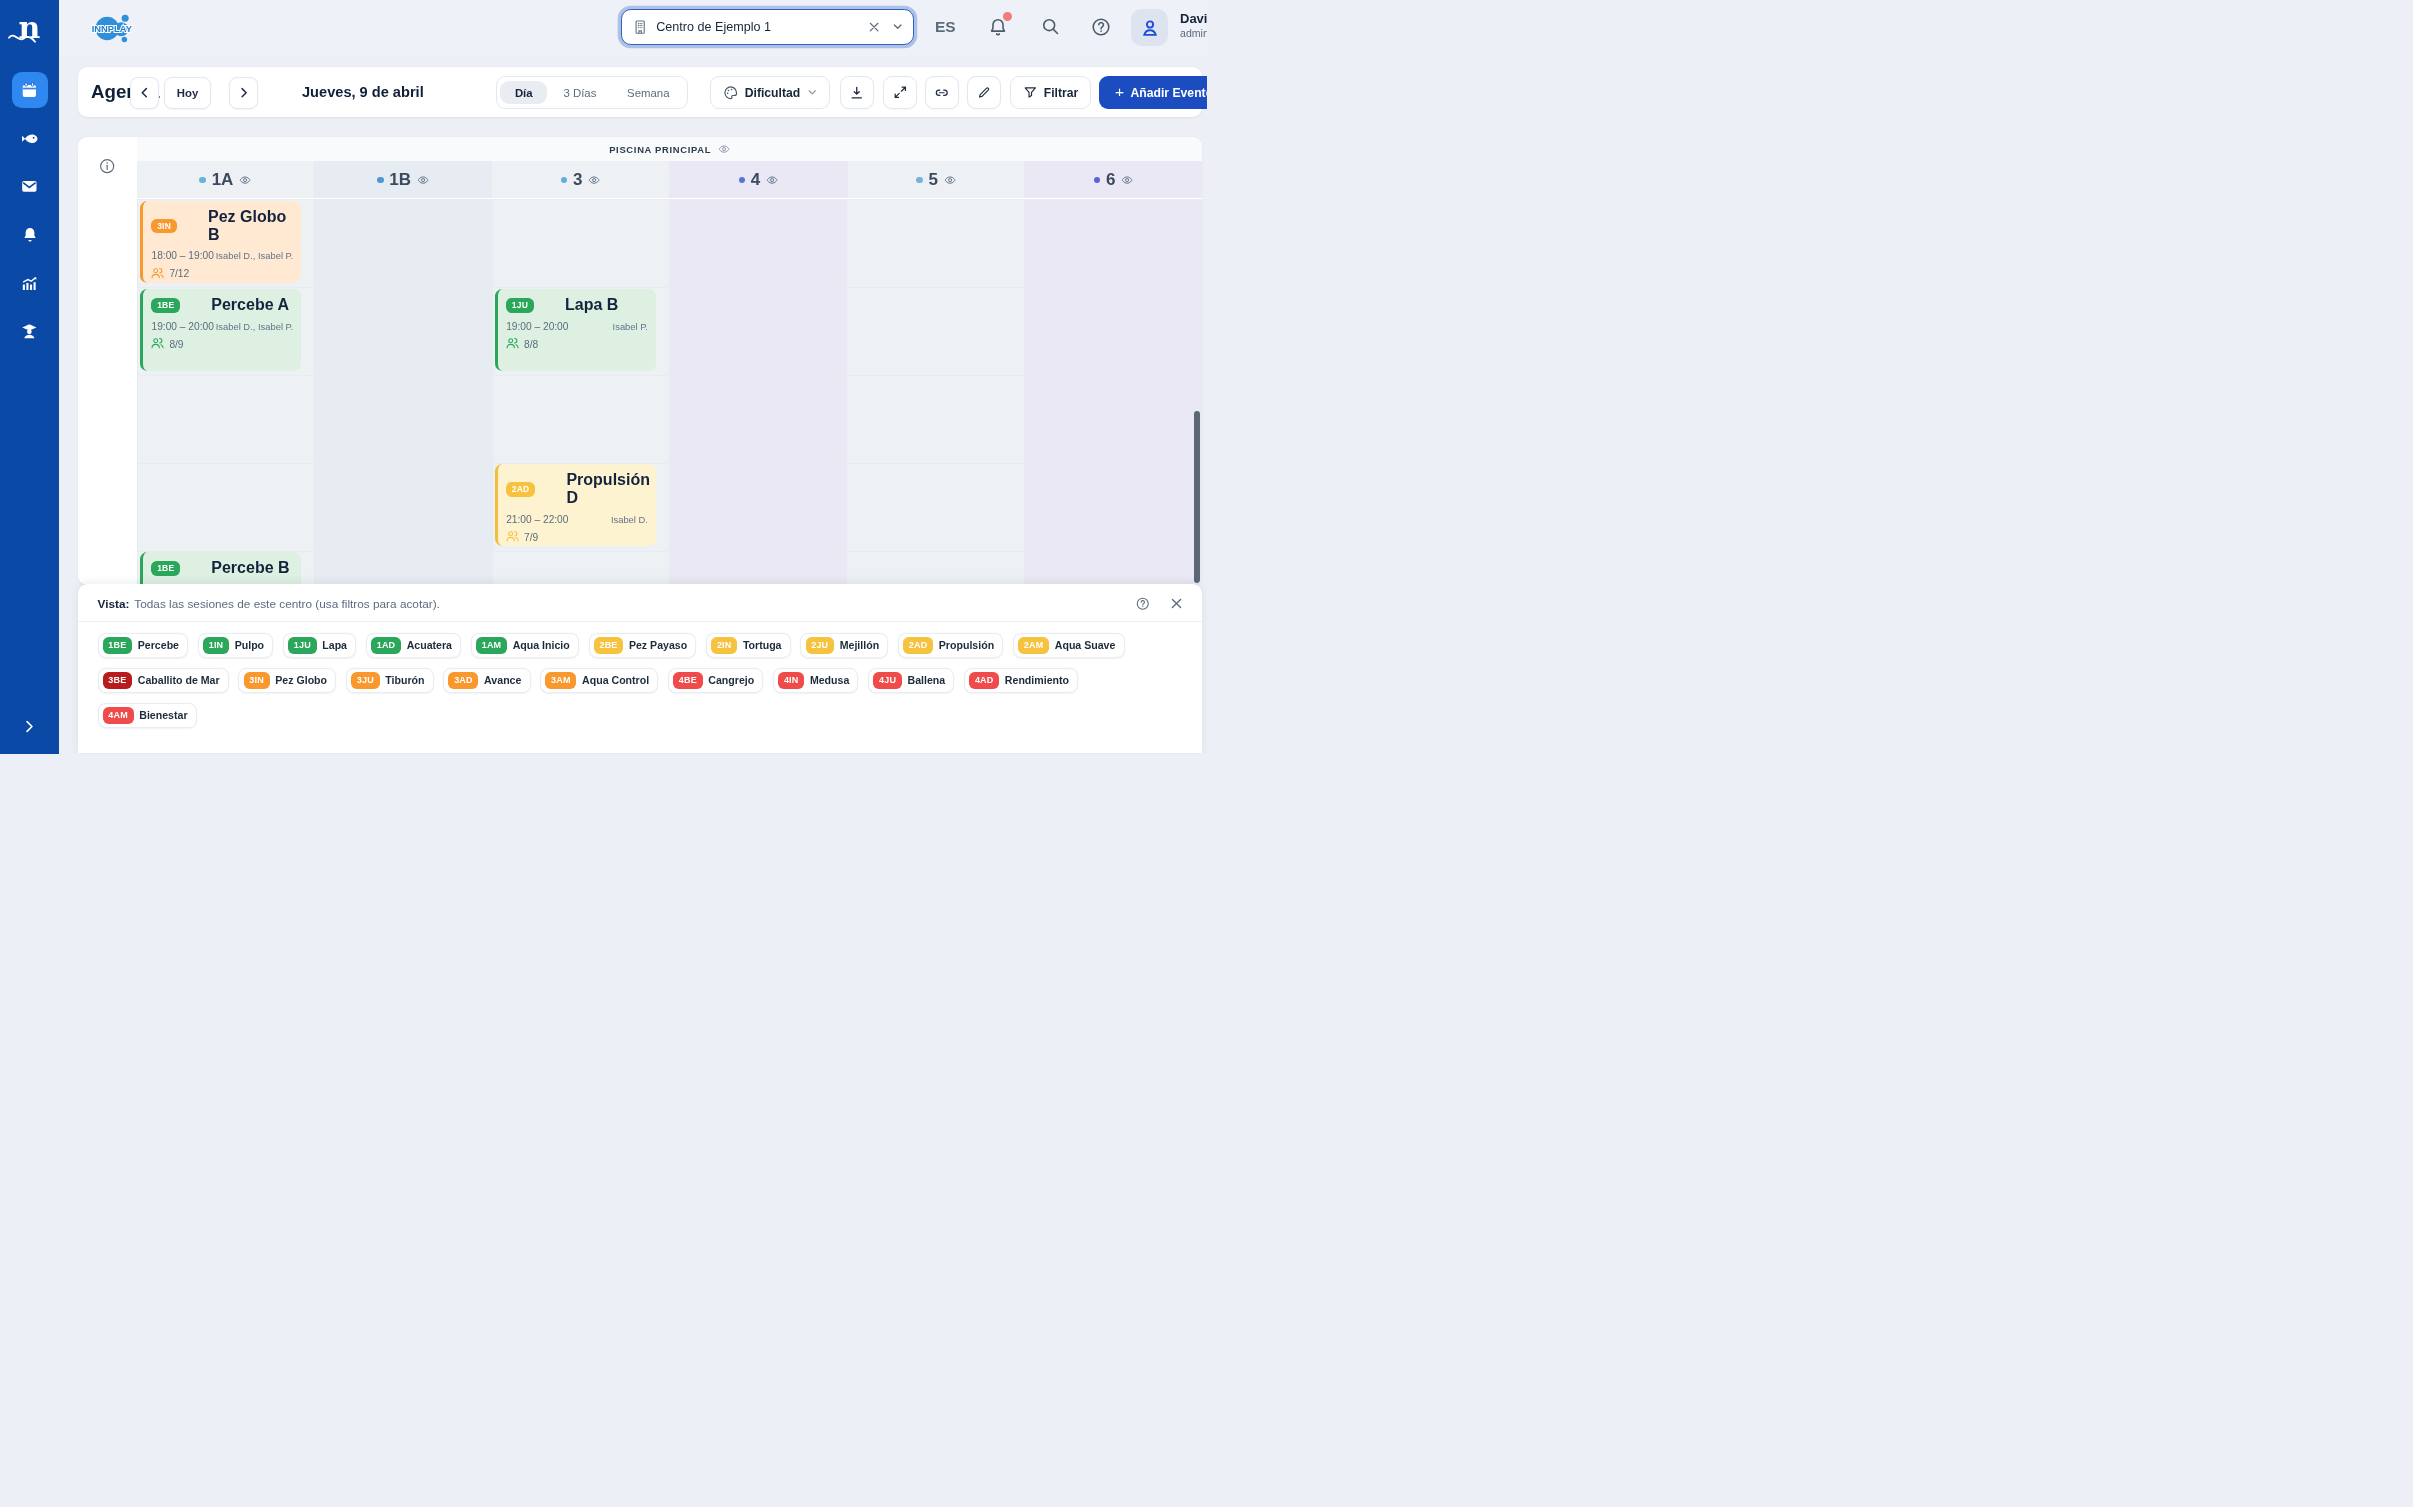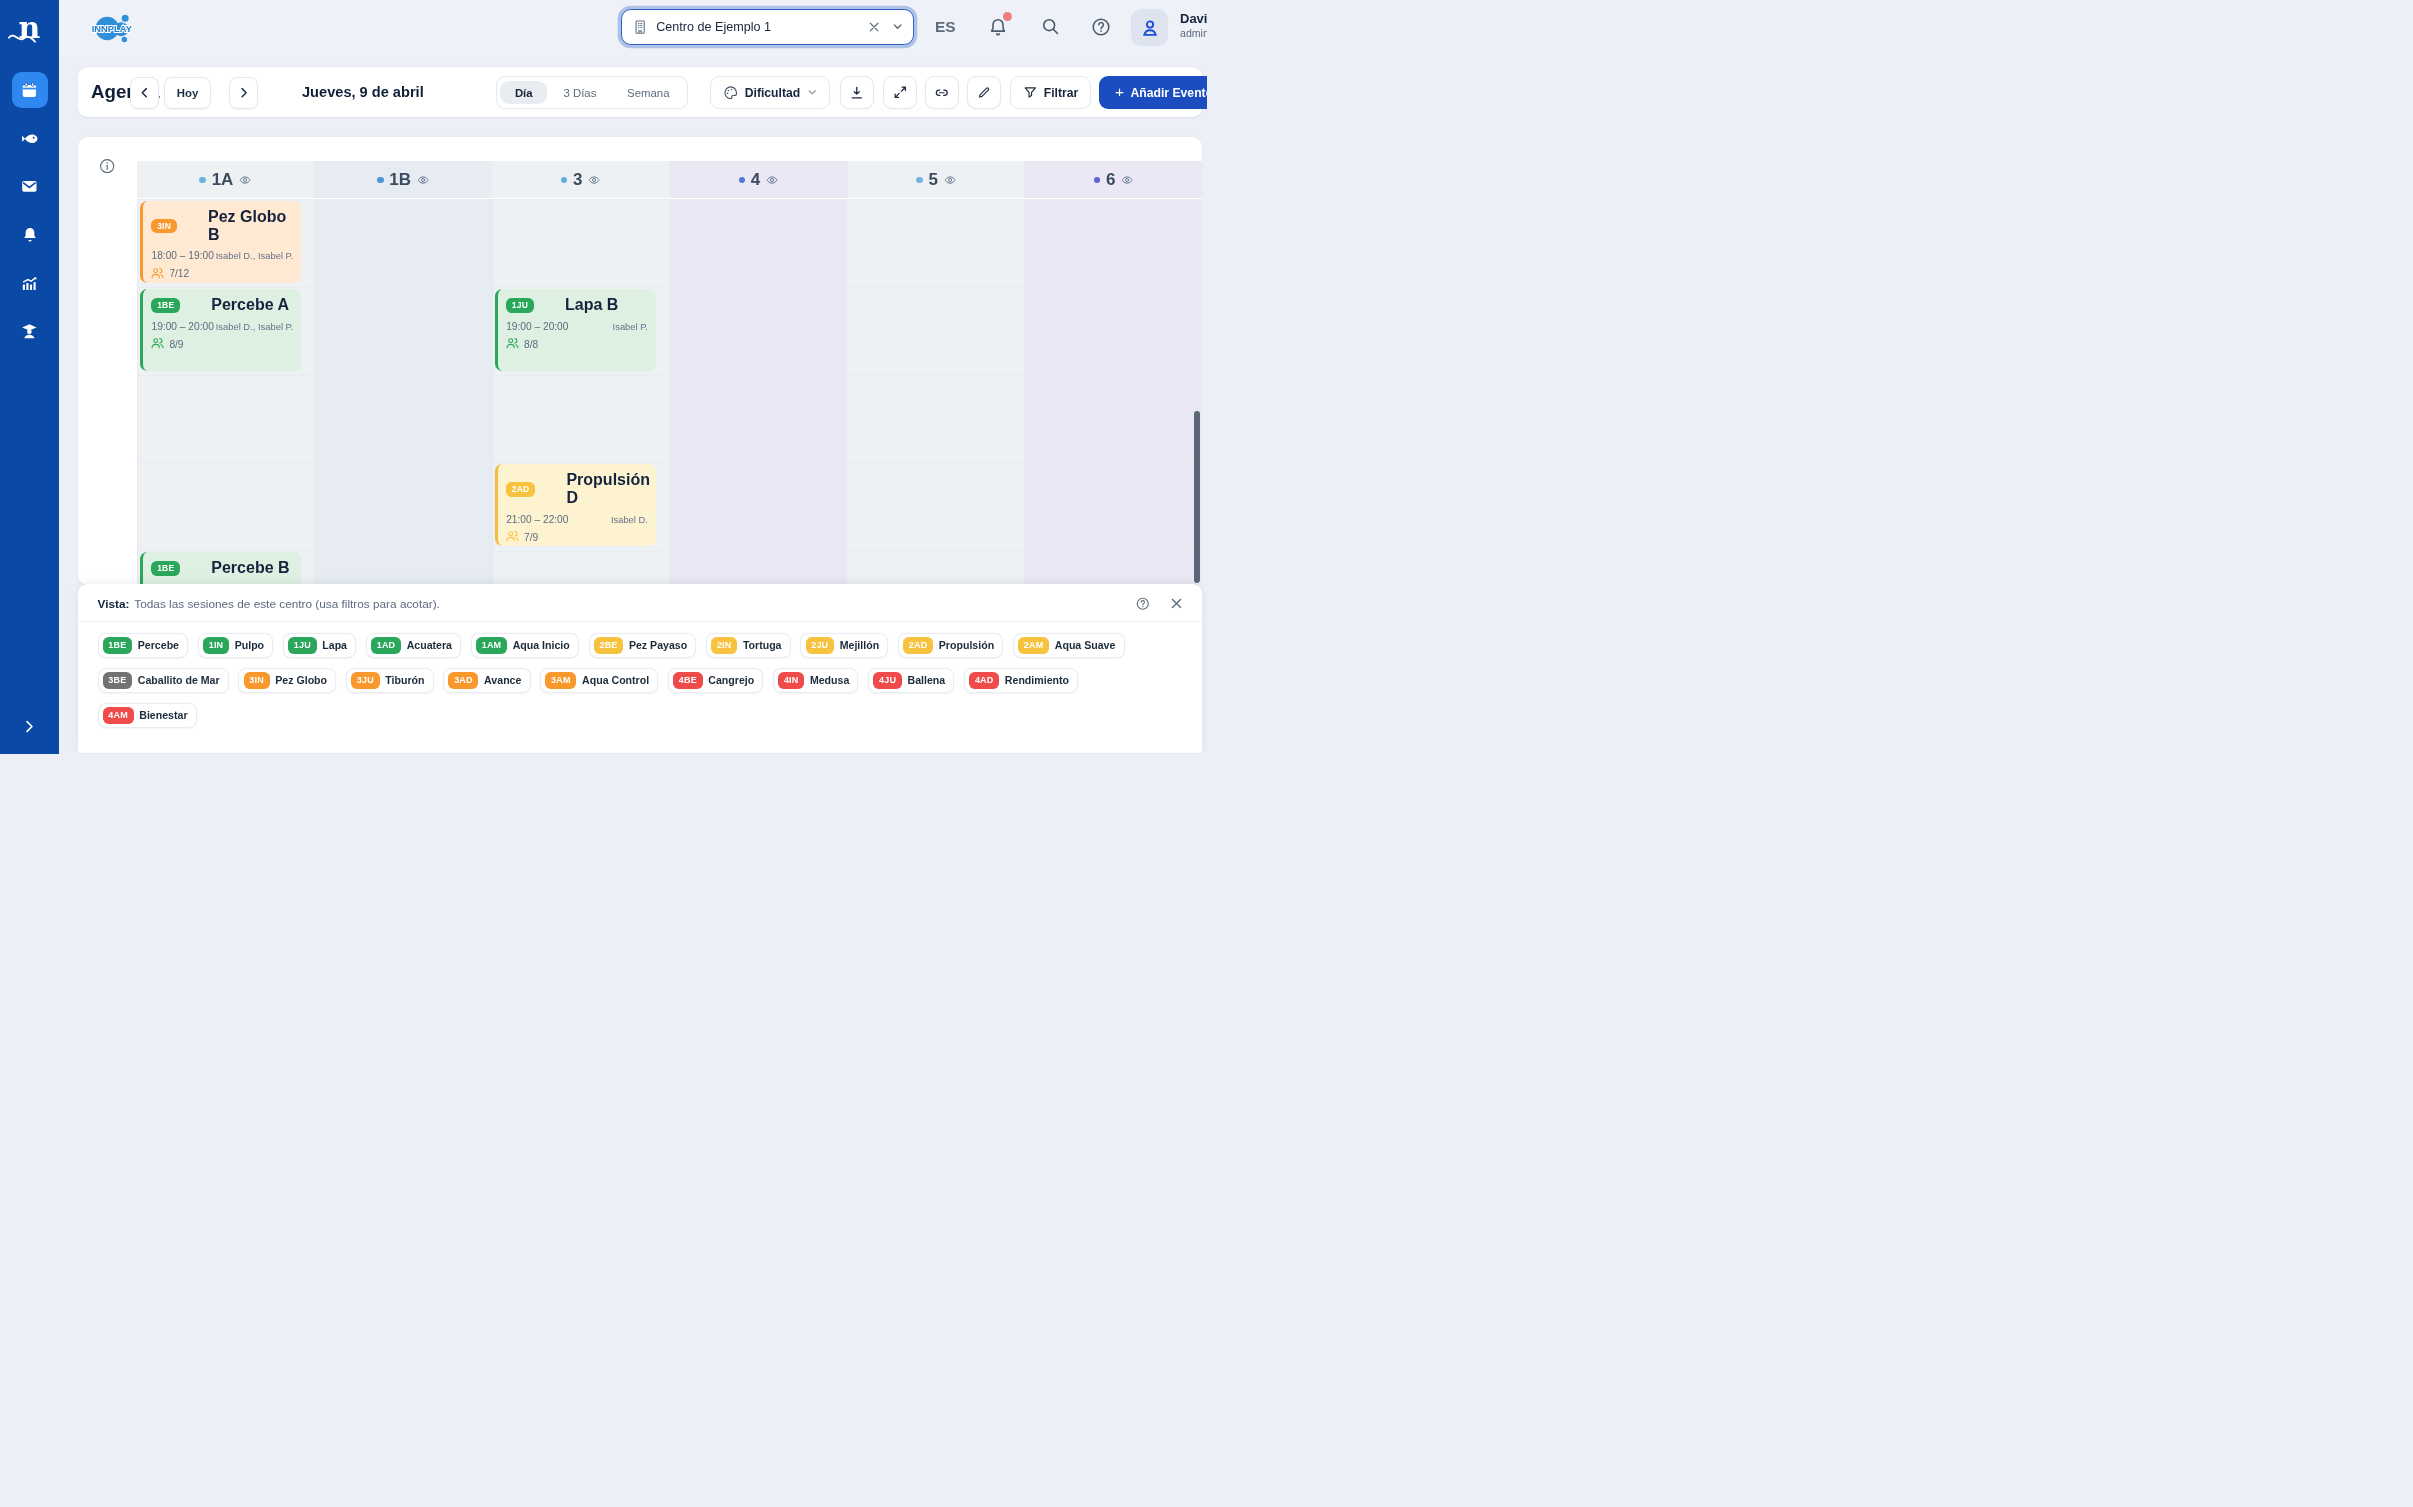--- a/index.html
+++ b/index.html
@@ -297,20 +297,29 @@
 </section>
 
 <section class="cal-card">
   <div class="info-badge">
     <svg width="16.3" height="16.3" viewBox="0 0 20 20" stroke="#5d6b7c" fill="none" stroke-width="1.4">
         <circle cx="10" cy="10" r="8"></circle>
         <path d="M10 9v5" stroke-linecap="round"></path>
         <circle cx="10" cy="6.2" r=".95" fill="#5d6b7c" stroke="none"></circle>
       </svg>
   </div>
+  <div class="pool-band">
+    <span class="pool-label">PISCINA PRINCIPAL</span>
+    <span class="eye">
+      <svg width="12.2" height="12.2" viewBox="0 0 16 16" stroke="#8a97a8" fill="none" stroke-width="1.3">
+          <path d="M1.5 8S4 3.8 8 3.8 14.5 8 14.5 8 12 12.2 8 12.2 1.5 8 1.5 8z"></path>
+          <circle cx="8" cy="8" r="2"></circle>
+        </svg>
+    </span>
+  </div>
   <div class="col-heads" id="col-heads">
       <div class="col-head" style="background: rgb(237, 241, 243);">
         <span class="dot" style="background:#69b2dc"></span>
         <span class="cid">1A</span>
         <span class="eye">
           <svg width="12.2" height="12.2" viewBox="0 0 16 16" stroke="#64748b" fill="none" stroke-width="1.3">
             <path d="M1.5 8S4 3.8 8 3.8 14.5 8 14.5 8 12 12.2 8 12.2 1.5 8 1.5 8z"></path>
             <circle cx="8" cy="8" r="2"></circle>
           </svg>
         </span>
@@ -537,21 +546,21 @@
       </div>
       <div class="chip">
         <span class="chip-badge" style="background:#f7c23d">2AD</span>
         <span class="chip-label">Propulsión</span>
       </div>
       <div class="chip">
         <span class="chip-badge" style="background:#f7c23d">2AM</span>
         <span class="chip-label">Aqua Suave</span>
       </div>
       <div class="chip">
-        <span class="chip-badge" style="background:#737373">3BE</span>
+        <span class="chip-badge" style="background:#b91c1c">3BE</span>
         <span class="chip-label">Caballito de Mar</span>
       </div>
       <div class="chip">
         <span class="chip-badge" style="background:#f8982d">3IN</span>
         <span class="chip-label">Pez Globo</span>
       </div>
       <div class="chip">
         <span class="chip-badge" style="background:#f8982d">3JU</span>
         <span class="chip-label">Tiburón</span>
       </div>

